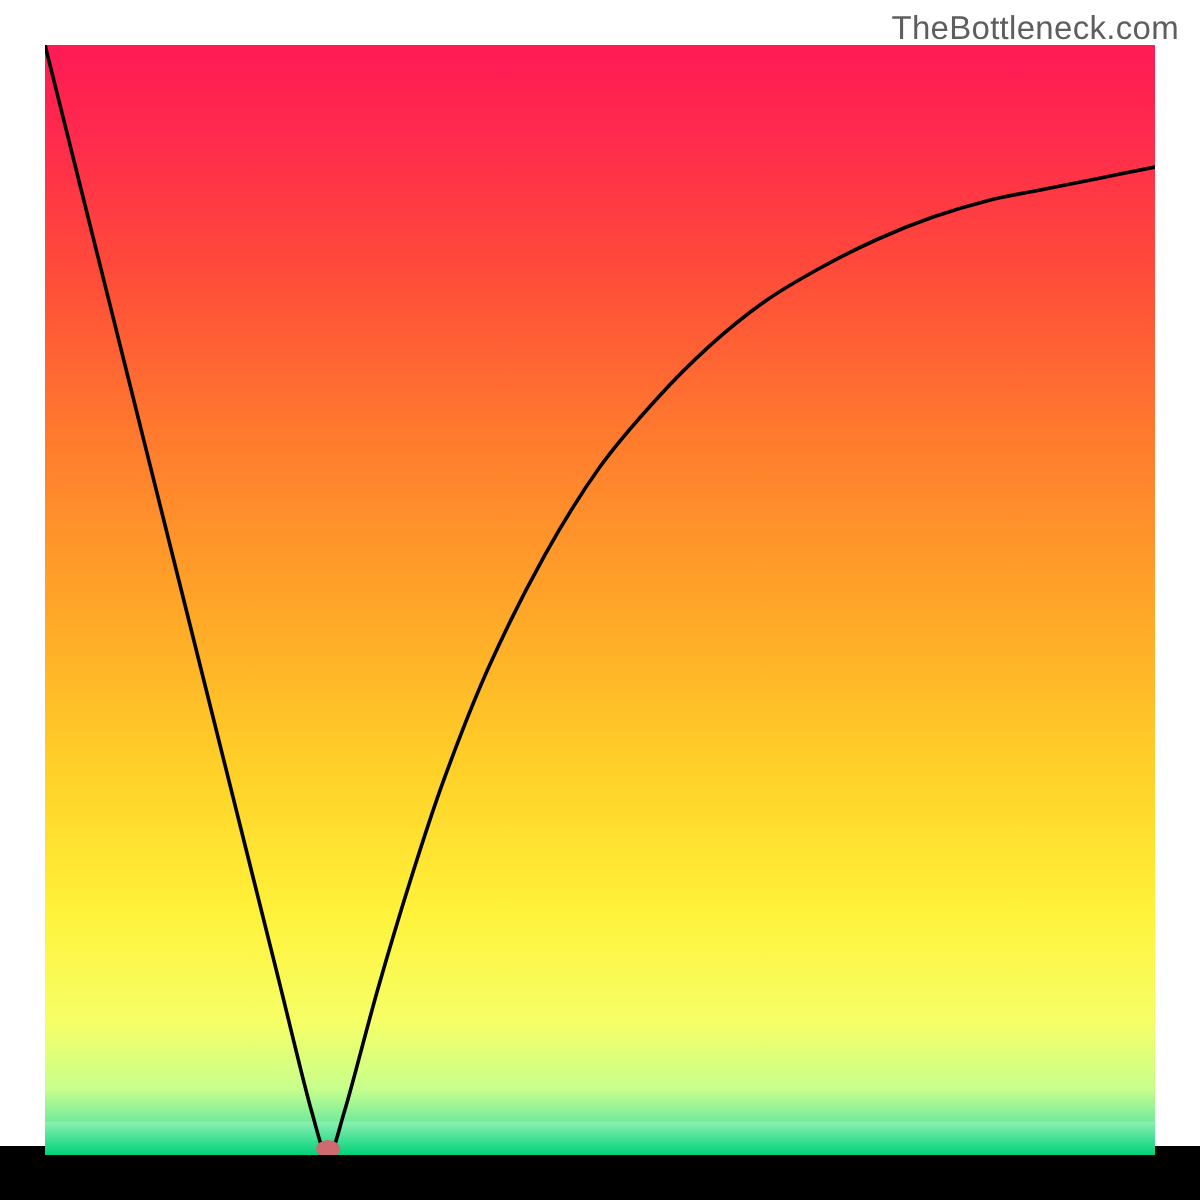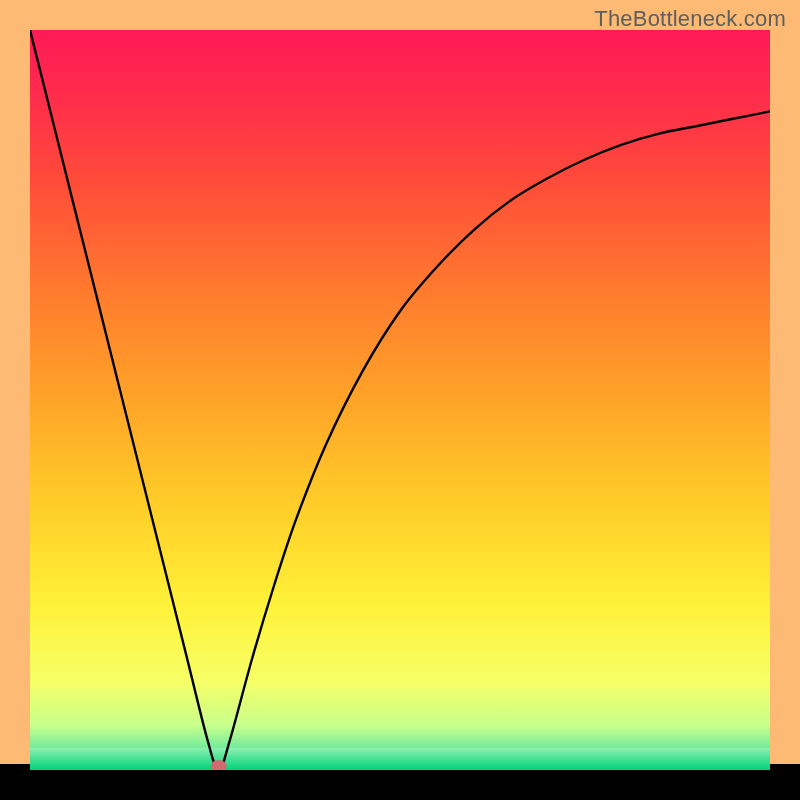--- a/index.html
+++ b/index.html
@@ -6,21 +6,21 @@
     margin: 0;
     padding: 0;
     width: 800px;
     height: 800px;
     background: #000;
     font-family: Arial, Helvetica, sans-serif;
   }
   .outer {
     width: 800px;
     height: 764px;
-    background: #fdba74;
+    background: #ffffff;
     position: relative;
   }
   .watermark {
     position: absolute;
     top: 6px;
     right: 14px;
     color: #5e5e5e;
     font-size: 22px;
     font-weight: 500;
     letter-spacing: 0.2px;

